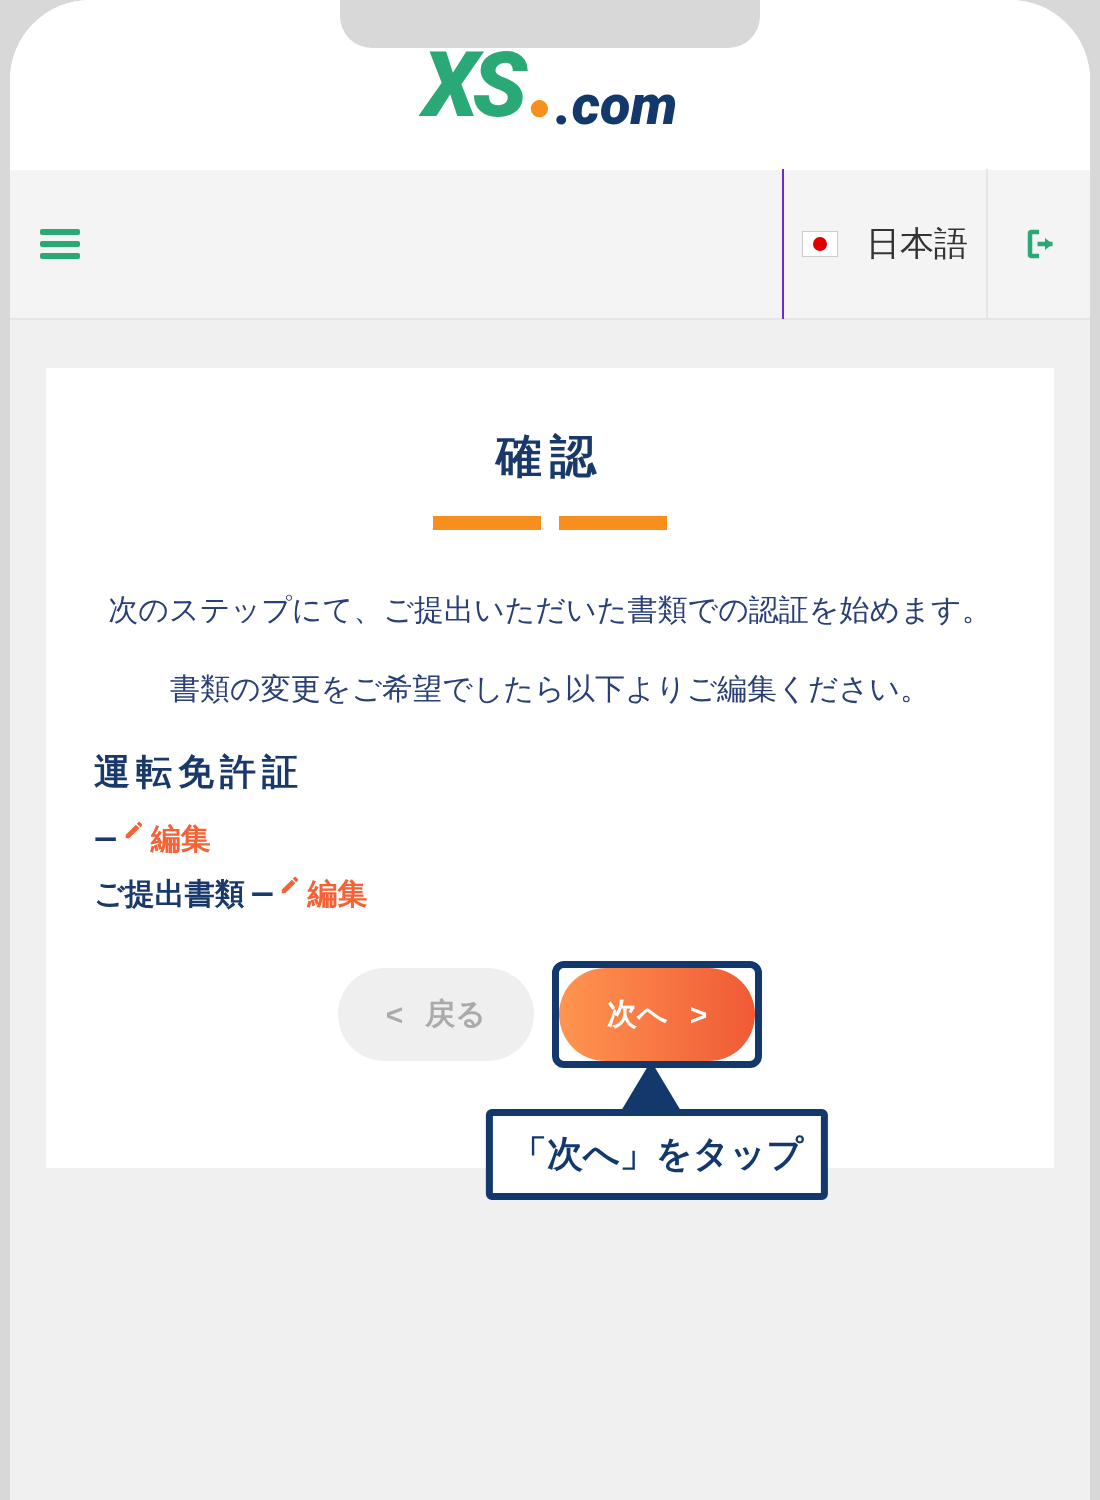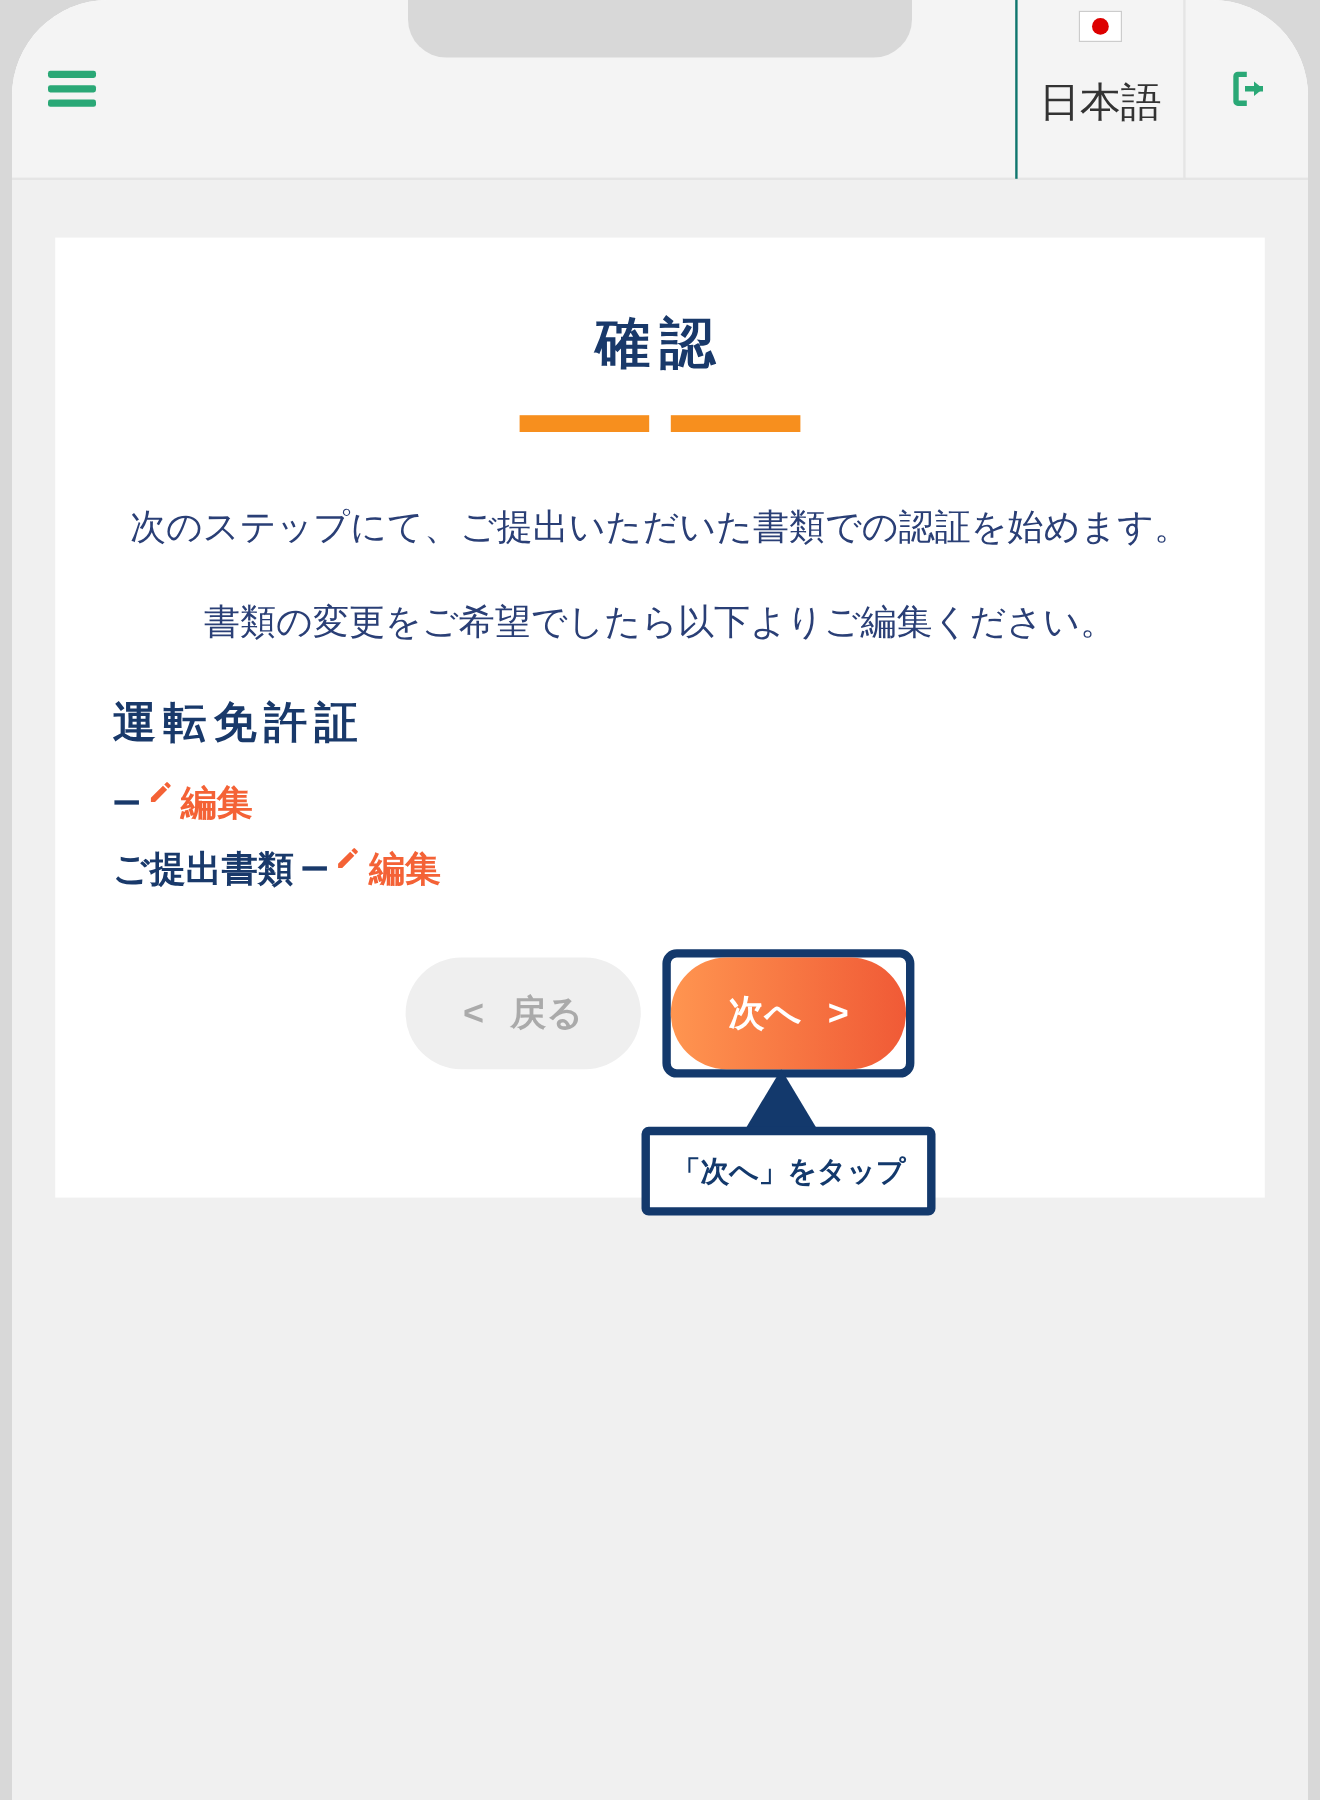--- a/index.html
+++ b/index.html
@@ -32,21 +32,21 @@
     .logo-xs { font-size: 90px; font-weight: 900; color: #2aa876; letter-spacing: -6px; font-style: italic; }
     .logo-dot { font-size: 56px; font-weight: 900; color: #13396c; display:inline-flex; align-items:baseline; font-style: italic; }
     .logo-dot .d { color: #f78f1e; font-size: 40px; margin-right: 4px; position:relative; top: -4px; }
     .top-nav {
       height: 150px; background: #f4f4f4; border-bottom: 2px solid #e5e5e5;
       display: flex; align-items: center; justify-content: space-between; padding: 0 30px;
     }
     .hamburger { width: 40px; height: 30px; display:flex; flex-direction:column; justify-content:space-between; cursor:pointer; }
     .hamburger span { height: 6px; background: #2aa876; border-radius: 2px; display:block; }
     .top-right { display:flex; align-items:center; gap: 36px; }
-    .lang-box { display:flex; align-items:center; gap: 28px; padding: 10px 18px; border-left: 2px solid #0f766e; border-right: 2px solid #e5e5e5; height: 150px; flex-direction: column; }
+    .lang-box { display:flex; align-items:center; gap: 28px; padding: 10px 18px; border-left: 2px solid #6d28d9; border-right: 2px solid #e5e5e5; height: 150px; }
     .flag { width: 36px; height: 26px; background: #fff; border:1px solid #ccc; display:flex; align-items:center; justify-content:center; }
     .flag .dot { width: 14px; height: 14px; background: #d00; border-radius: 50%; }
     .lang-text { font-size: 34px; color: #333; }
     .logout-icon { width: 36px; height: 36px; position:relative; cursor:pointer; }
     .logout-icon svg { width: 100%; height: 100%; }
     .content { flex: 1; background: #f0f0f0; padding: 48px 36px; }
     .card { background: #fff; padding: 58px 48px 100px; }
     .title { font-size: 46px; font-weight: 800; color: #19396a; text-align:center; letter-spacing: 8px; }
     .underline { display:flex; gap: 18px; justify-content:center; margin: 28px 0 54px; }
     .underline span { width: 108px; height: 14px; background: #f78f1e; }
@@ -59,28 +59,37 @@
     .btn { border-radius: 999px; padding: 26px 48px; font-size: 30px; font-weight: 700; display:inline-flex; align-items:center; gap: 22px; cursor:pointer; border:none; }
     .btn-back { background: #efefef; color: #aaa; }
     .btn-next-wrap { border: 7px solid #13396c; border-radius: 12px; position:relative; }
     .btn-next { background: linear-gradient(90deg, #ff9550, #f05a36); color: #fff; }
     .callout-arrow {
       position:absolute; left: 50%; transform: translateX(-50%); top: 100%;
       width: 0; height: 0; border-left: 30px solid transparent; border-right: 30px solid transparent; border-bottom: 50px solid #13396c;
       margin-left: -6px;
     }
     .callout-box { position:absolute; top: calc(100% + 48px); left: 50%; transform: translateX(-50%);
-      border: 7px solid #13396c; background:#fff; color: #13396c; font-size: 24px; font-weight: 900; padding: 14px 18px; white-space:nowrap; border-radius: 6px; }
+      border: 7px solid #13396c; background:#fff; color: #13396c; font-size: 36px; font-weight: 900; padding: 14px 18px; white-space:nowrap; border-radius: 6px; }
   </style>
 </head>
 <body>
 
 <div class="phone-frame">
   <div class="notch"></div>
   <div class="app">
+    <div class="logo-bar">
+      <div class="logo">
+        <span class="logo-xs">XS</span>
+        <span class="logo-dot">
+            <span class="d">●</span>
+            <span>.com</span>
+          </span>
+      </div>
+    </div>
 
     <div class="top-nav">
       <div class="hamburger">
         <span></span>
           <span></span>
           <span></span>
       </div>
       <div class="top-right">
         <div class="lang-box">
           <span class="flag">

